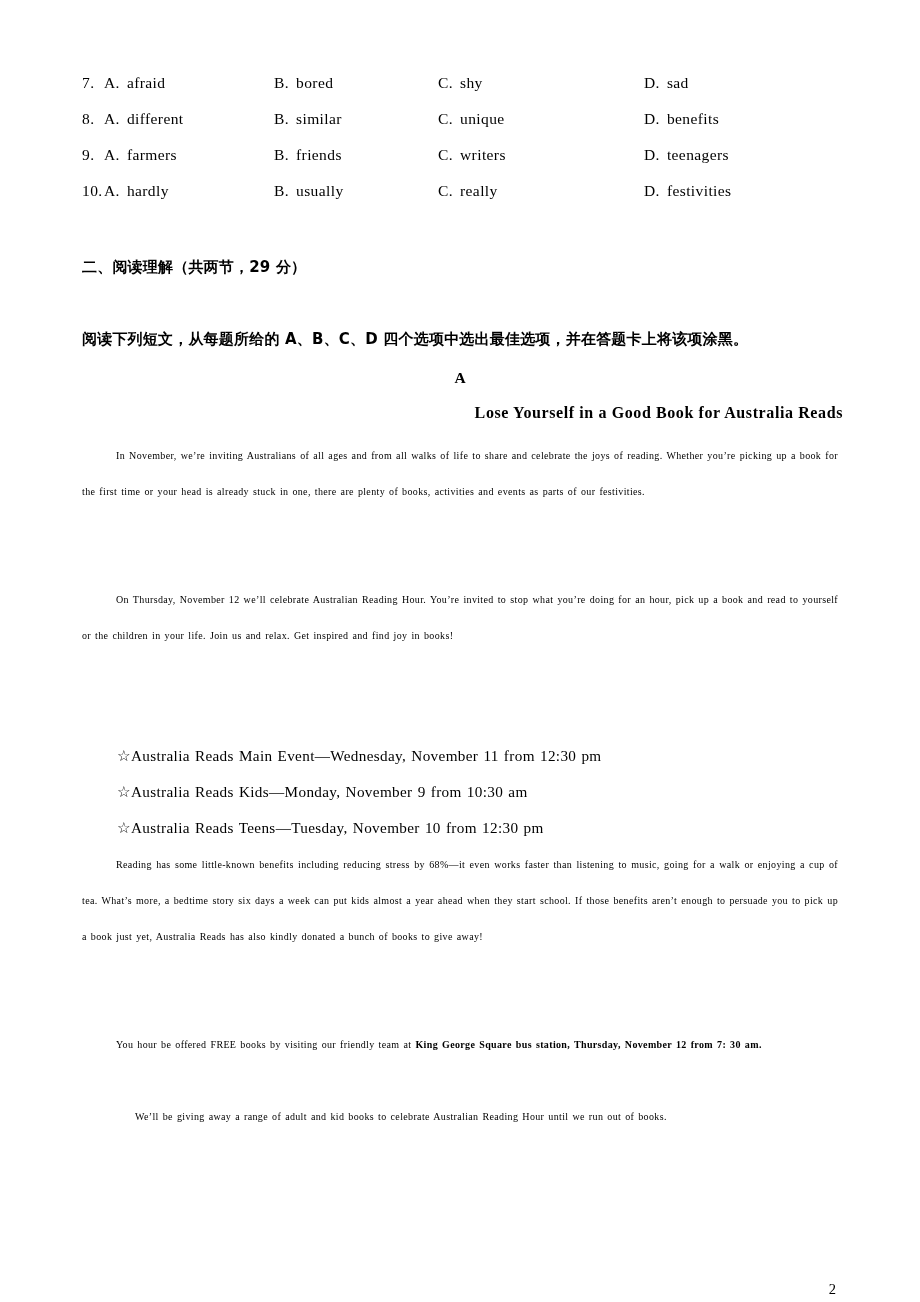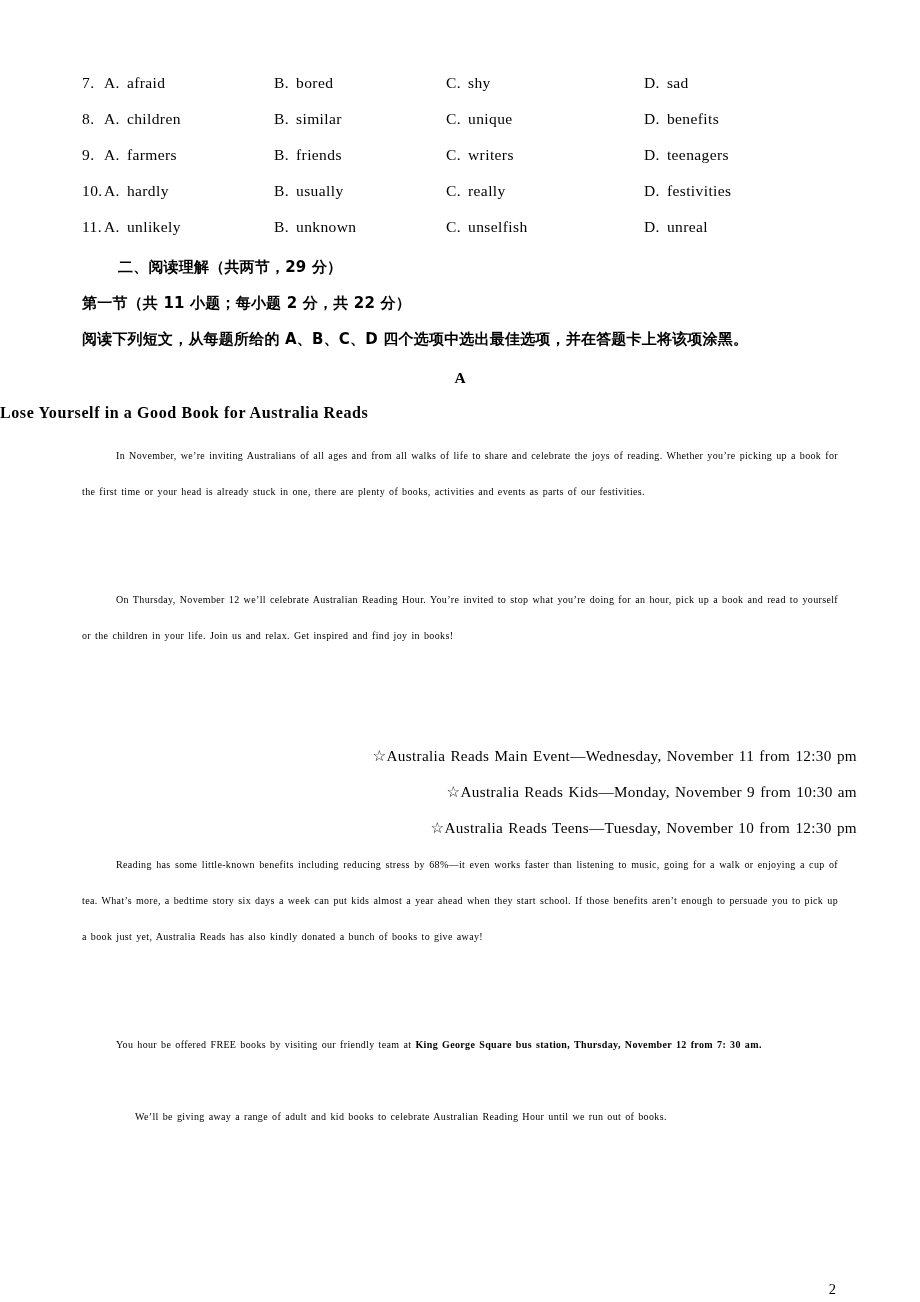--- a/index.html
+++ b/index.html
@@ -41,55 +41,55 @@
     top: 0;
     white-space: nowrap;
   }
   .mcq-opt {
     position: absolute;
     top: 0;
     white-space: nowrap;
   }
   .mcq-opt.a { left: 22px; }
   .mcq-opt.b { left: 192px; }
-  .mcq-opt.c { left: 364px; }
+  .mcq-opt.c { left: 356px; }
   .mcq-opt.d { left: 562px; }
   .mcq-letter { margin-right: 7px; }
 
   
   .cn-heading {
     position: absolute;
     left: 82px;
     font-family: "DejaVu Sans", "Liberation Sans", sans-serif;
     font-size: 15px;
     font-weight: 700;
     white-space: nowrap;
     letter-spacing: 0.2px;
   }
-  .cn-heading.h-section { top: 258px; margin-left: 36px; }
+  .cn-heading.h-section { top: 258px; }
   .cn-heading.h-part    { top: 294px; }
   .cn-heading.h-instr   { top: 330px; }
 
   
   .passage-label {
     position: absolute;
     top: 369px;
     left: 0;
     width: 920px;
     text-align: center;
     font-size: 15.5px;
     font-weight: 700;
     font-family: "Liberation Serif", serif;
   }
   .passage-title {
     position: absolute;
     top: 404px;
     left: 0;
     width: 843px;
-    text-align: left;
+    text-align: right;
     font-size: 16px;
     font-weight: 700;
     letter-spacing: 0.6px;
     font-family: "Liberation Serif", serif;
   }
 
   .para {
     position: absolute;
     left: 82px;
     width: 756px;
@@ -115,21 +115,20 @@
     top: 738px;
     width: 740px;
     font-size: 15.2px;
     letter-spacing: 0.35px;
     word-spacing: 1px;
   }
   .bullet-item {
     height: 36px;
     line-height: 36px;
     white-space: nowrap;
-    text-align: right;
   }
   .star { margin-right: 0px; }
 
   .bold-seg { font-weight: 700; }
 
   
   .page-number {
     position: absolute;
     right: 84px;
     bottom: 4px;
@@ -147,21 +146,21 @@
     <div class="mcq-row">
       <span class="mcq-num">7.</span>
       <span class="mcq-opt a"><span class="mcq-letter">A.</span><span>afraid</span></span>
       <span class="mcq-opt b"><span class="mcq-letter">B.</span><span>bored</span></span>
       <span class="mcq-opt c"><span class="mcq-letter">C.</span><span>shy</span></span>
       <span class="mcq-opt d"><span class="mcq-letter">D.</span><span>sad</span></span>
     </div>
 
     <div class="mcq-row">
       <span class="mcq-num">8.</span>
-      <span class="mcq-opt a"><span class="mcq-letter">A.</span><span>children</span></span>
+      <span class="mcq-opt a"><span class="mcq-letter">A.</span><span>different</span></span>
       <span class="mcq-opt b"><span class="mcq-letter">B.</span><span>similar</span></span>
       <span class="mcq-opt c"><span class="mcq-letter">C.</span><span>unique</span></span>
       <span class="mcq-opt d"><span class="mcq-letter">D.</span><span>benefits</span></span>
     </div>
 
     <div class="mcq-row">
       <span class="mcq-num">9.</span>
       <span class="mcq-opt a"><span class="mcq-letter">A.</span><span>farmers</span></span>
       <span class="mcq-opt b"><span class="mcq-letter">B.</span><span>friends</span></span>
       <span class="mcq-opt c"><span class="mcq-letter">C.</span><span>writers</span></span>
@@ -169,32 +168,24 @@
     </div>
 
     <div class="mcq-row">
       <span class="mcq-num">10.</span>
       <span class="mcq-opt a"><span class="mcq-letter">A.</span><span>hardly</span></span>
       <span class="mcq-opt b"><span class="mcq-letter">B.</span><span>usually</span></span>
       <span class="mcq-opt c"><span class="mcq-letter">C.</span><span>really</span></span>
       <span class="mcq-opt d"><span class="mcq-letter">D.</span><span>festivities</span></span>
     </div>
 
-    <div class="mcq-row">
-      <span class="mcq-num">11.</span>
-      <span class="mcq-opt a"><span class="mcq-letter">A.</span><span>unlikely</span></span>
-      <span class="mcq-opt b"><span class="mcq-letter">B.</span><span>unknown</span></span>
-      <span class="mcq-opt c"><span class="mcq-letter">C.</span><span>unselfish</span></span>
-      <span class="mcq-opt d"><span class="mcq-letter">D.</span><span>unreal</span></span>
-    </div>
 
   </div>
 
   <div class="cn-heading h-section">二、阅读理解（共两节，29 分）</div>
-  <div class="cn-heading h-part">第一节（共 11 小题；每小题 2 分，共 22 分）</div>
   <div class="cn-heading h-instr">阅读下列短文，从每题所给的 A、B、C、D 四个选项中选出最佳选项，并在答题卡上将该项涂黑。</div>
 
   <div class="passage-label">A</div>
   <div class="passage-title">Lose Yourself in a Good Book for Australia Reads</div>
 
   <div class="para indent p1">In November, we’re inviting Australians of all ages and from all walks of life to share and celebrate the joys of reading. Whether you’re picking up a book for the first time or your head is already stuck in one, there are plenty of books, activities and events as parts of our festivities.</div>
   <div class="para indent p2">On Thursday, November 12 we’ll celebrate Australian Reading Hour. You’re invited to stop what you’re doing for an hour, pick up a book and read to yourself or the children in your life. Join us and relax. Get inspired and find joy in books!</div>
 
   <div class="bullet-list">
     <div class="bullet-item"><span class="star">☆</span><span>Australia Reads Main Event—Wednesday, November 11 from 12:30 pm</span></div>

